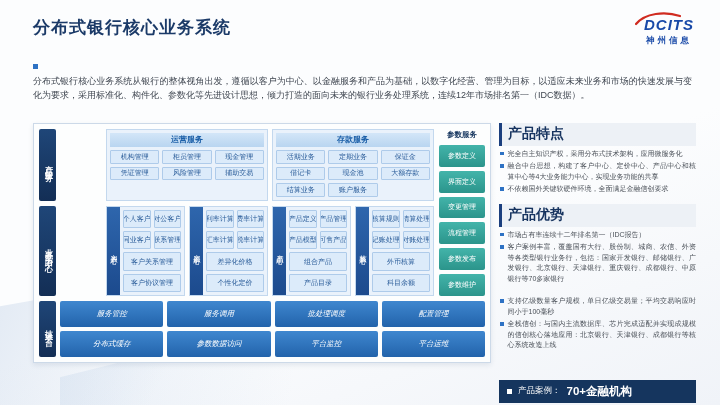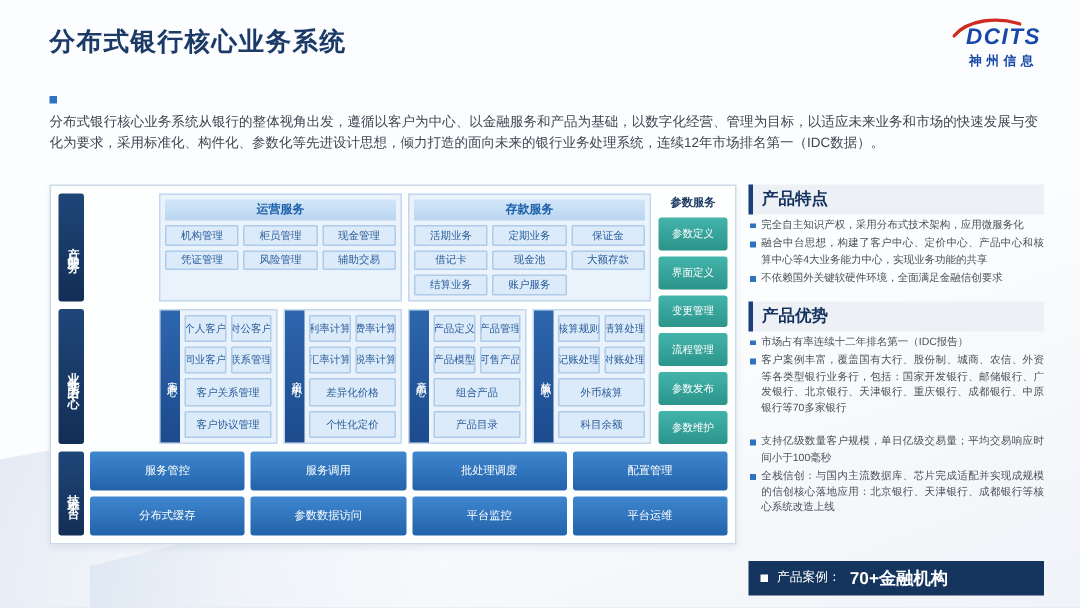--- a/index.html
+++ b/index.html
@@ -63,27 +63,27 @@
     gap: 3px; padding: 3px; min-width: 0; }
 
   .param-col { flex: none; width: 46px; display: flex; flex-direction: column; gap: 4px; }
   .param-label { font-size: 7.5px; font-weight: bold; color: #15355e; text-align: center; padding: 1px 0; }
   .teal-box { flex: 1; background: linear-gradient(180deg,#43b4aa,#2b948b); color: #fff; font-size: 7px;
     display: flex; align-items: center; justify-content: center; border-radius: 2px; white-space: nowrap; }
 
   .tech-content { flex: 1; display: flex; gap: 4px; min-width: 0; }
   .registry { flex: none; width: 52px; background: linear-gradient(180deg,#3f87cf,#2263ab); color: #fff;
     font-size: 8px; font-weight: bold; display: flex; align-items: center; justify-content: center; border-radius: 2px; }
-  .tgrid { flex: 1; display: grid; grid-template-columns: repeat(4,1fr); grid-template-rows: repeat(2,1fr); gap: 4px; }
+  .tgrid { flex: 1; display: grid; grid-template-columns: repeat(4,1fr); grid-template-rows: repeat(2,1fr); gap: 4px; font-style: italic; }
   .tech-box { background: linear-gradient(180deg,#3f87cf,#2263ab); color: #fff; font-size: 7.5px;
     display: flex; align-items: center; justify-content: center; border-radius: 2px; white-space: nowrap; overflow: hidden; }
 
   .sidebar { flex: 1; display: flex; flex-direction: column; gap: 6px; min-width: 0; }
   .side-head { background: #edf1f6; border-left: 3px solid #1b3f7e; padding: 2.5px 6px;
-    font-size: 11px; font-weight: bold; color: #16335f; }
+    font-size: 14px; font-weight: bold; color: #16335f; }
   .side-bullets { padding: 3px 0 1px 1px; }
   .bullet { display: flex; gap: 4px; font-size: 7px; color: #4a5058; line-height: 1.5; margin-bottom: 2px; text-align: justify; }
   .b-sq { flex: none; width: 3.5px; height: 3.5px; background: #2e72c4; margin-top: 3px; }
   .case-bar { margin-top: 20px; background: #15355e; color: #fff; display: flex; align-items: center; gap: 6px; padding: 4px 8px; }
   .case-sq { width: 5px; height: 5px; background: #fff; flex: none; }
   .case-label { font-size: 8.5px; }
   .case-value { font-size: 11.5px; font-weight: bold; }
 </style>
 </head>
 <body>

